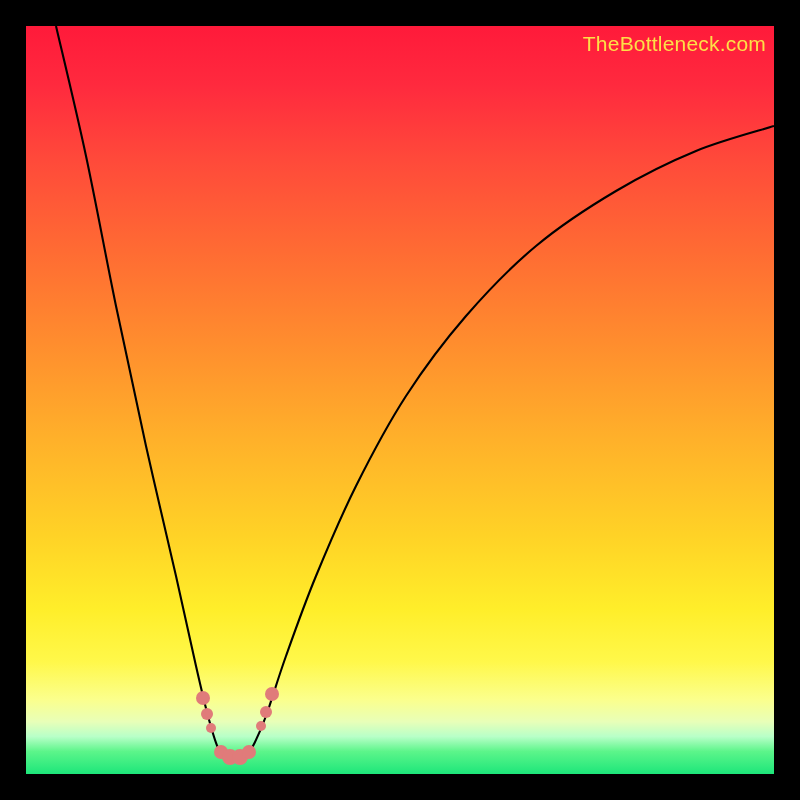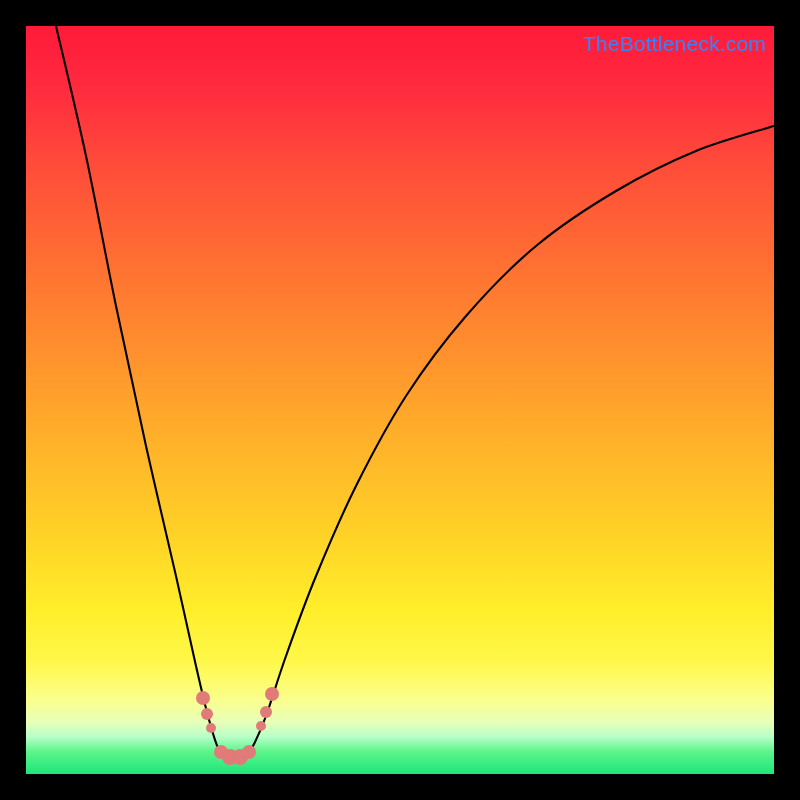--- a/index.html
+++ b/index.html
@@ -42,21 +42,21 @@
       #e8ffb8 93%,
       #b8ffc8 95%,
       #5cf58a 97%,
       #1de67a 100%
     );
   }
   .watermark {
     position: absolute;
     top: 6px;
     right: 8px;
-    color: #3b82f6;
+    color: #fde047;
     font-size: 21px;
     font-weight: 500;
     letter-spacing: 0.2px;
     pointer-events: none;
   }
   svg.curve {
     position: absolute;
     inset: 0;
     width: 100%;
     height: 100%;

